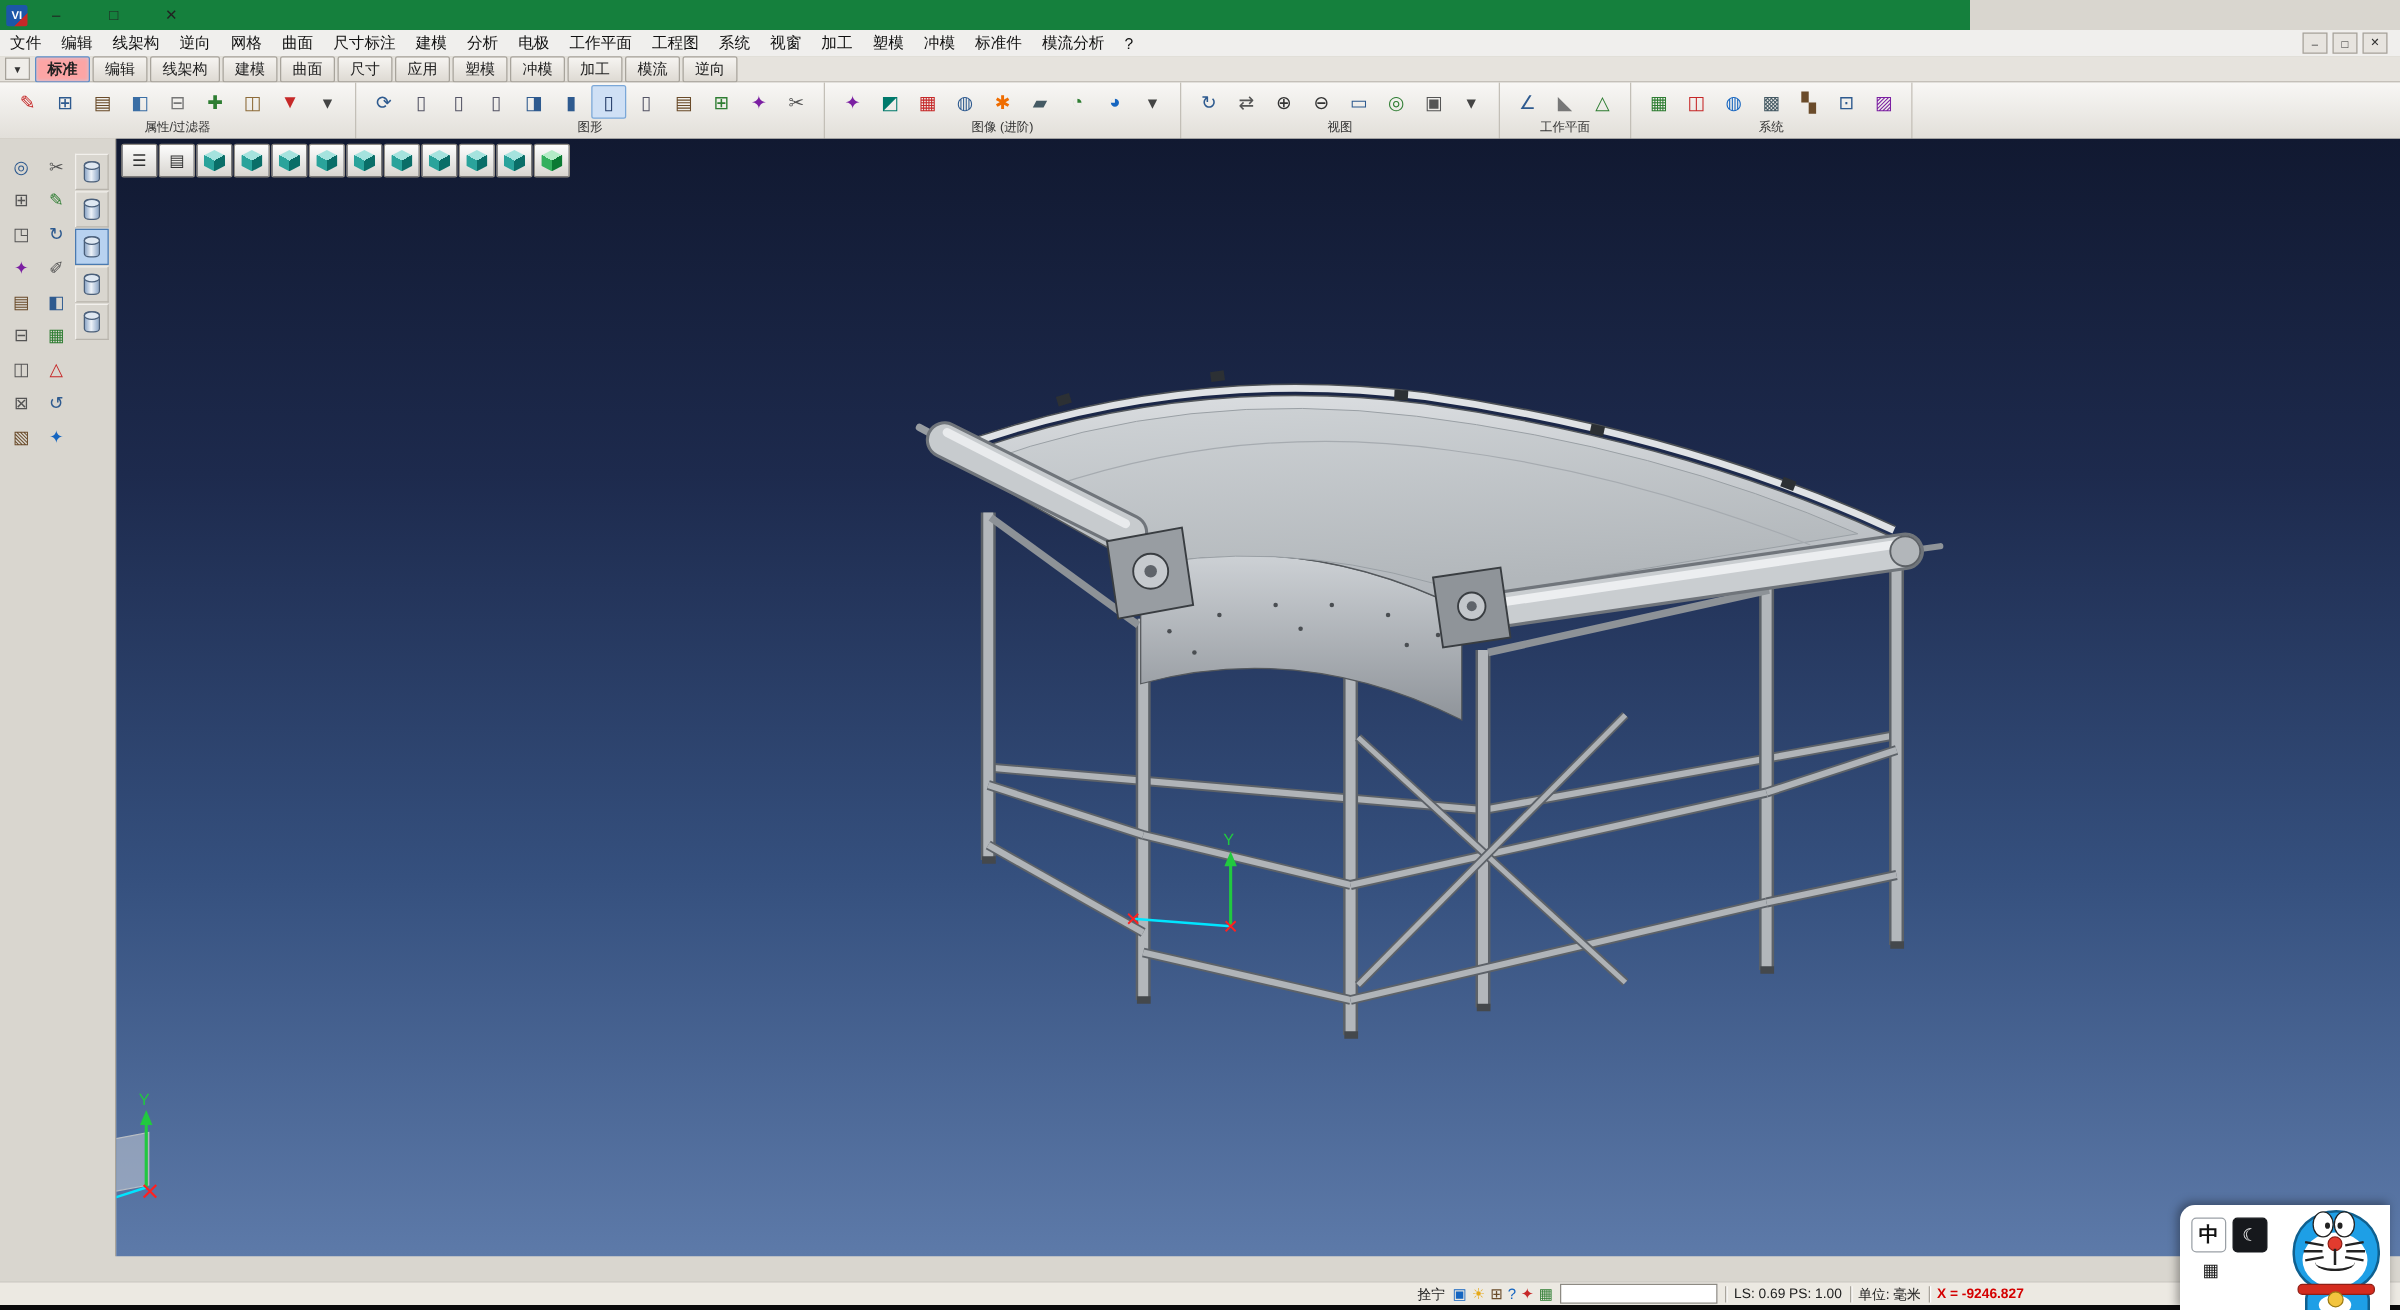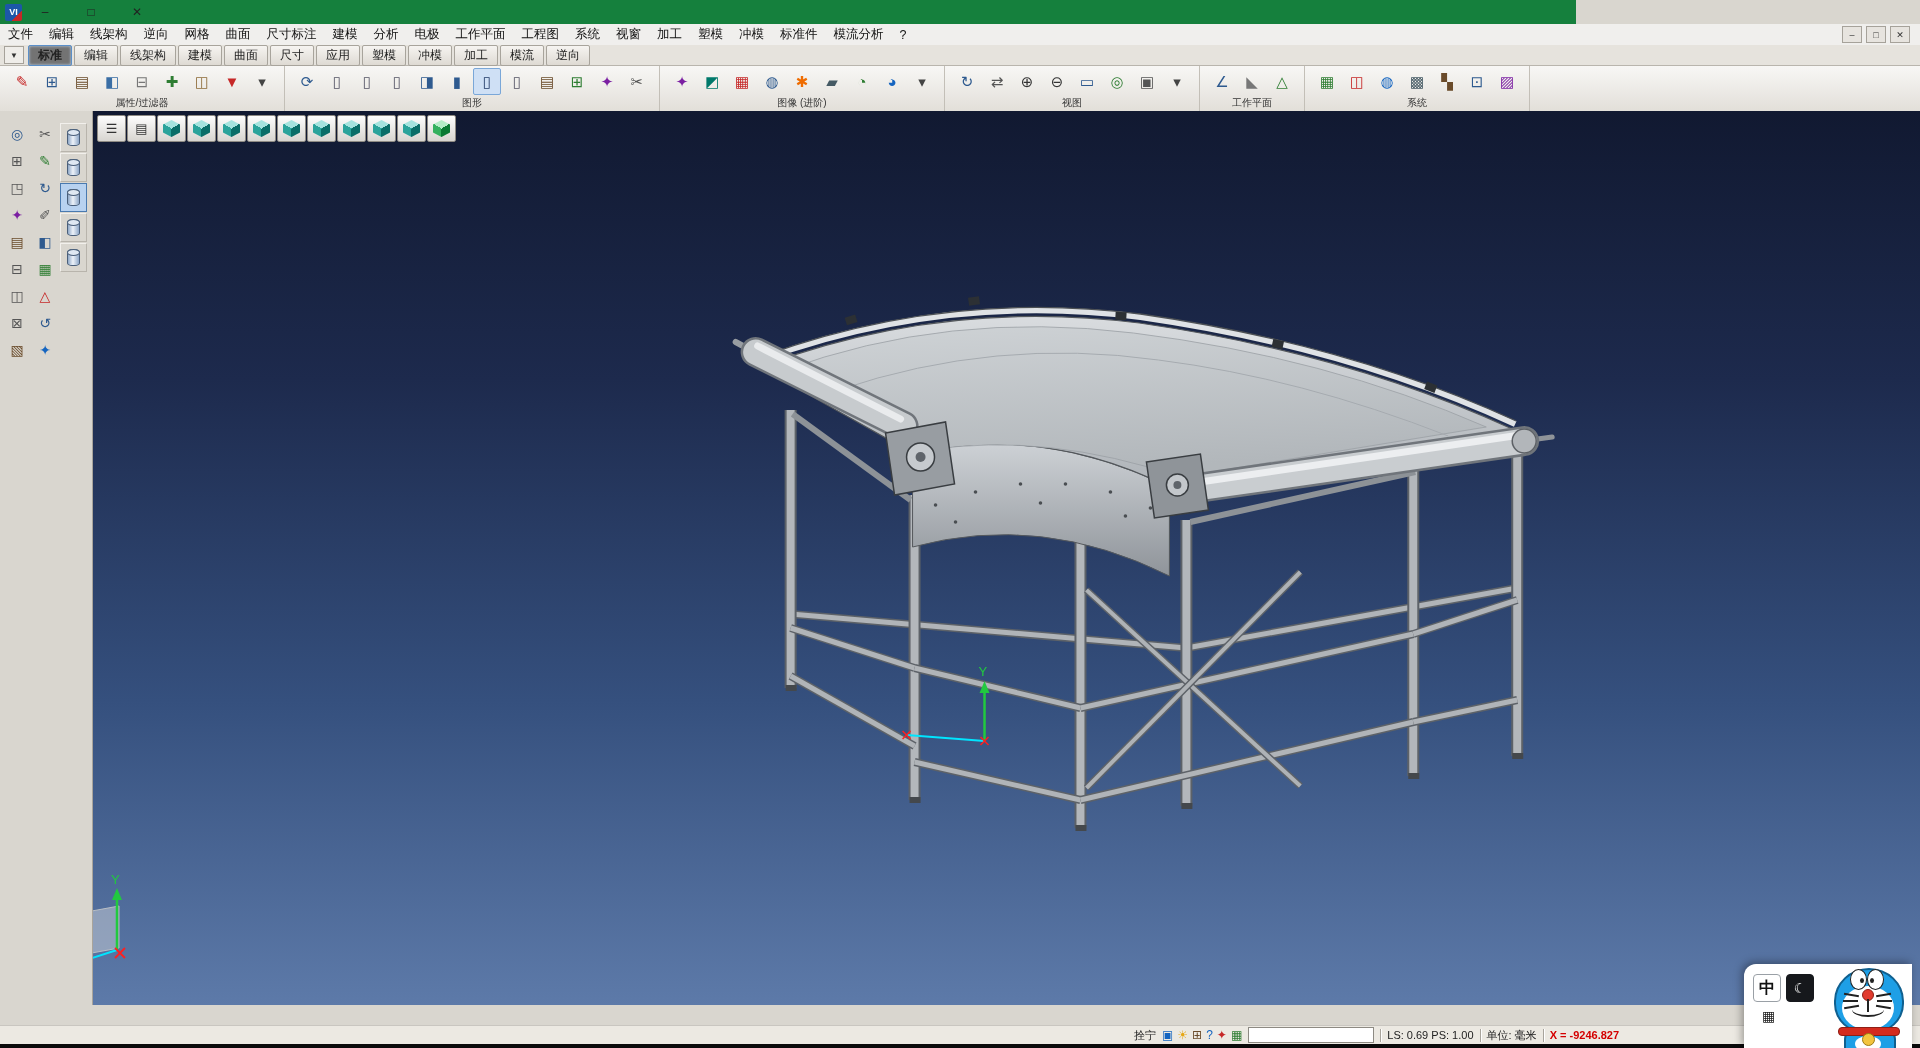--- a/index.html
+++ b/index.html
@@ -21,21 +21,21 @@
   #mdi{margin-left:auto;display:flex;gap:4px;margin-right:10px;}
   .mdi-btn{width:18px;height:15px;border:1px solid #a6a29a;background:#e7e4df;font-size:9px;
     display:flex;align-items:center;justify-content:center;color:#333;}
   
   #tabbar{position:absolute;left:0;top:45px;width:1920px;height:21px;background:#e6e3dd;
     display:flex;align-items:center;border-bottom:1px solid #b9b5ad;padding-left:4px;box-sizing:border-box;}
   .tab-dd{width:18px;height:16px;border:1px solid #a6a29a;background:#efede9;font-size:8px;color:#333;
     display:flex;align-items:center;justify-content:center;margin-right:4px;}
   .tab{padding:1px 9px;margin-right:2px;font-size:12px;color:#222;border:1px solid #a8a49c;
     background:linear-gradient(#f6f4f1,#dedad3);border-radius:2px;}
-  .tab.active{background:#737373;border-color:#5b8fc9;box-shadow:inset 0 0 3px #bcd4ee;font-weight:bold;}
+  .tab.active{background:#fca5a5;border-color:#5b8fc9;box-shadow:inset 0 0 3px #bcd4ee;font-weight:bold;}
   
   #toolbar{position:absolute;left:0;top:66px;width:1920px;height:45px;
     background:linear-gradient(#f8f7f5,#e2dfd9);border-bottom:1px solid #aaa69d;display:flex;}
   .tb-group{display:flex;flex-direction:column;border-right:1px solid #c3bfb7;padding:0 7px;}
   .g-icons{display:flex;align-items:center;height:31px;}
   .tbi{width:26px;height:25px;margin:0 1px;display:flex;align-items:center;justify-content:center;
     font-size:15px;border-radius:2px;border:1px solid transparent;}
   .tbi.sel{background:#cfe0f5;border:1px solid #7aa7d8;}
   .g-label{text-align:center;font-size:10px;color:#333;height:13px;line-height:12px;}
   

